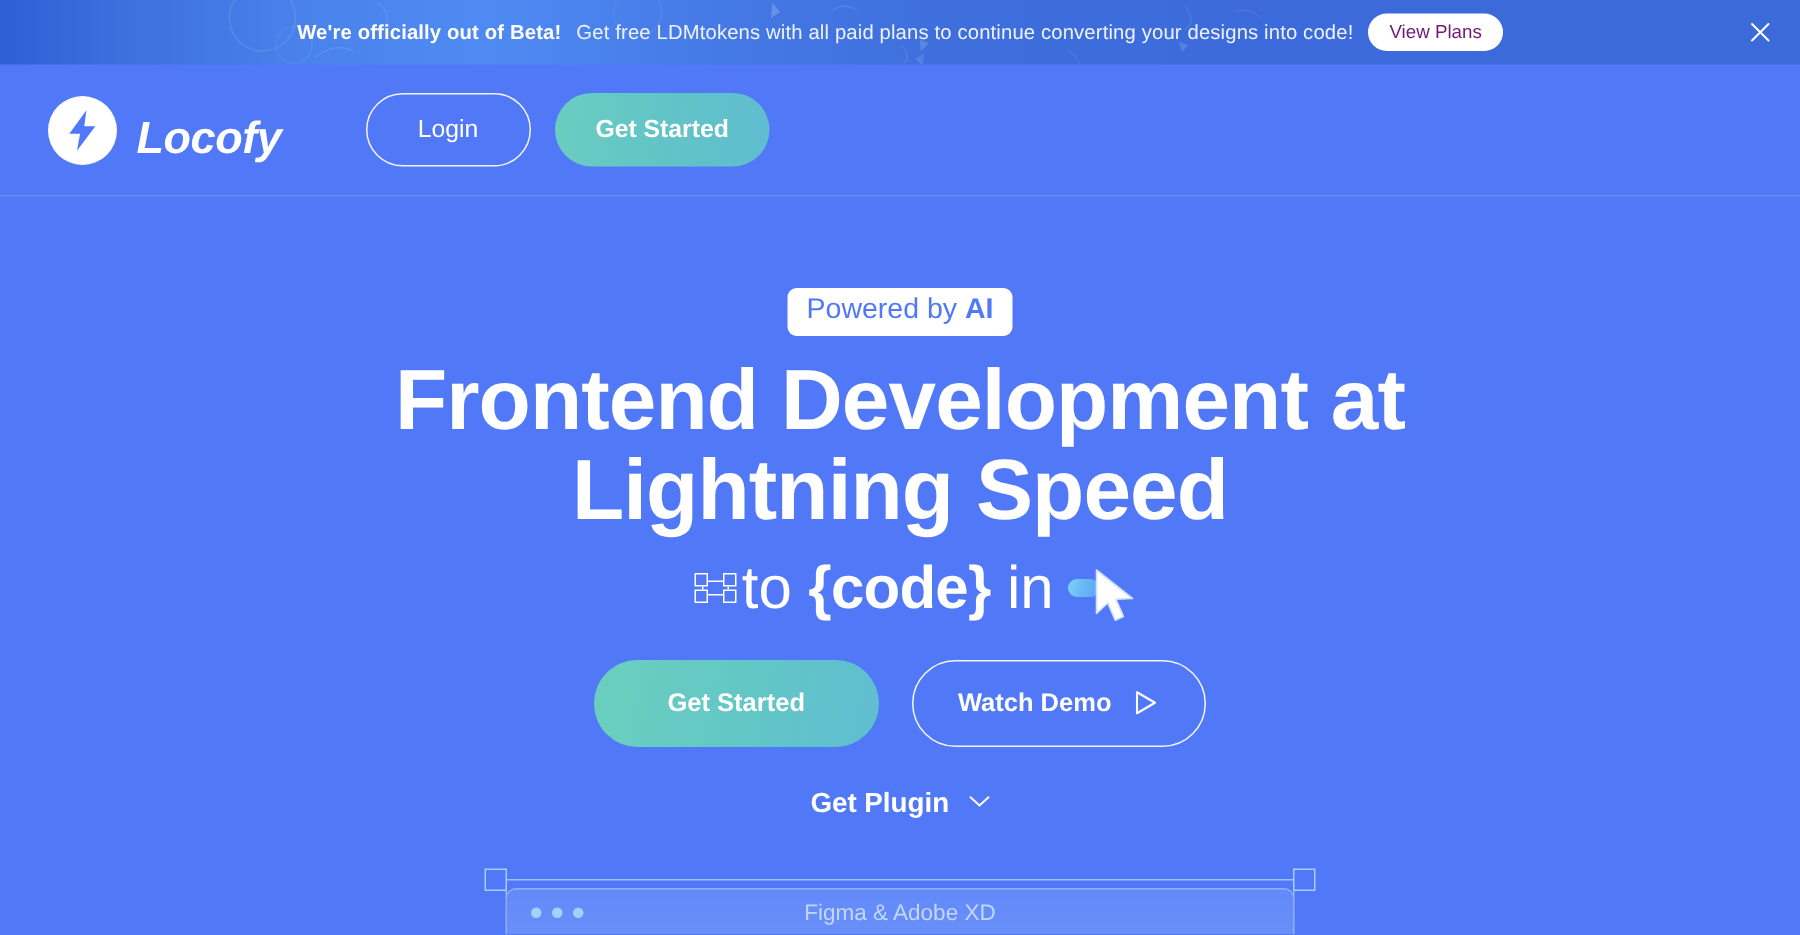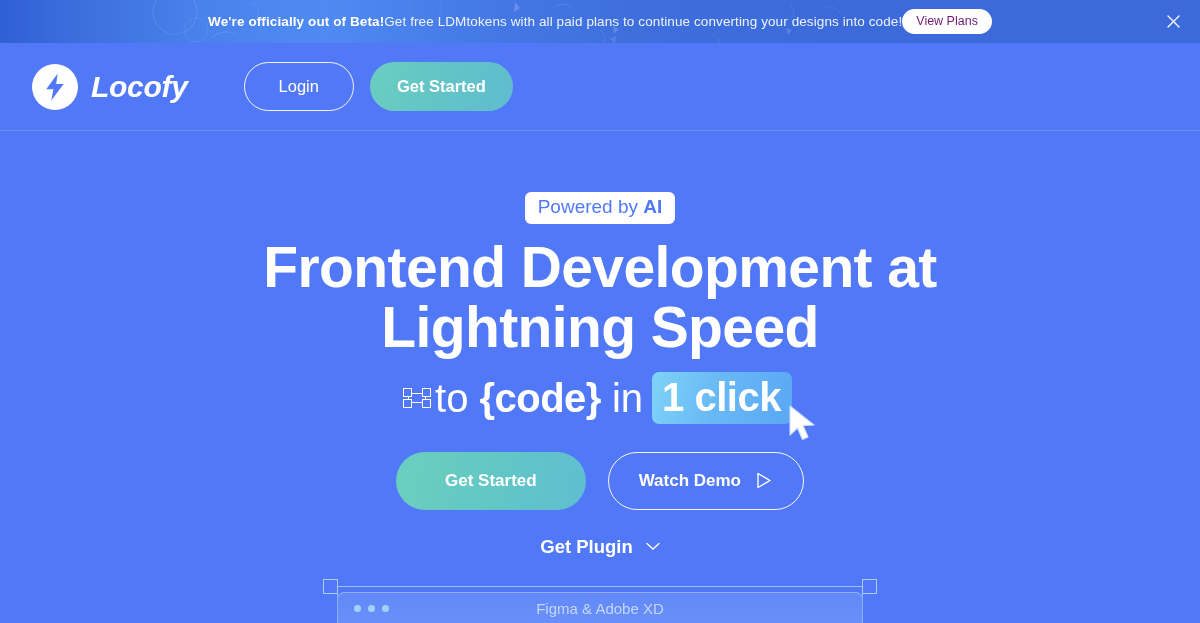--- a/index.html
+++ b/index.html
@@ -41,20 +41,21 @@
   .banner-deco {
     position: absolute;
     inset: 0;
     pointer-events: none;
     opacity: .55;
   }
   .banner-inner {
     position: relative;
     display: flex;
     align-items: center;
+    gap: 10px;
     z-index: 2;
   }
   .banner-bold {
     color: #ffffff;
     font-size: 13.5px;
     font-weight: bold;
     letter-spacing: .1px;
   }
   .banner-text {
     color: #eef2ff;
@@ -93,21 +94,21 @@
     height: 88px;
     width: 100%;
     display: flex;
     align-items: center;
     padding: 0 32px;
     border-bottom: 1px solid rgba(255,255,255,0.16);
     background: #5179f7;
   }
   .brand {
     display: flex;
-    align-items: center;
+    align-items: flex-end;
     gap: 13px;
     cursor: pointer;
     margin-right: 56px;
   }
   .brand-name {
     color: #ffffff;
     font-size: 30px;
     font-weight: bold;
     font-style: italic;
     letter-spacing: -0.3px;
@@ -426,21 +427,20 @@
         <span class="handle h-tr"></span>
         <span class="handle h-bl"></span>
         <span class="handle h-br"></span>
       </span>
       <span class="word-plain">to</span>
       <span class="sp"></span>
       <span class="word-bold">{code}</span>
       <span class="sp"></span>
       <span class="word-plain">in</span>
       <span class="click-pill">
-        <span>1 click</span>
         <svg class="cursor-arrow" viewBox="0 0 34 40">
           <path d="M4 2 L4 31 L11.5 24 L16.5 35.5 L22 33 L17 21.5 L28 21 Z" fill="#ffffff" stroke="#cfe0ff" stroke-width="1.1" stroke-linejoin="round"></path>
         </svg>
       </span>
     </div>
 
     <div class="cta-row">
       <button class="btn-hero-start">Get Started</button>
       <button class="btn-watch">
         <span>Watch Demo</span>

